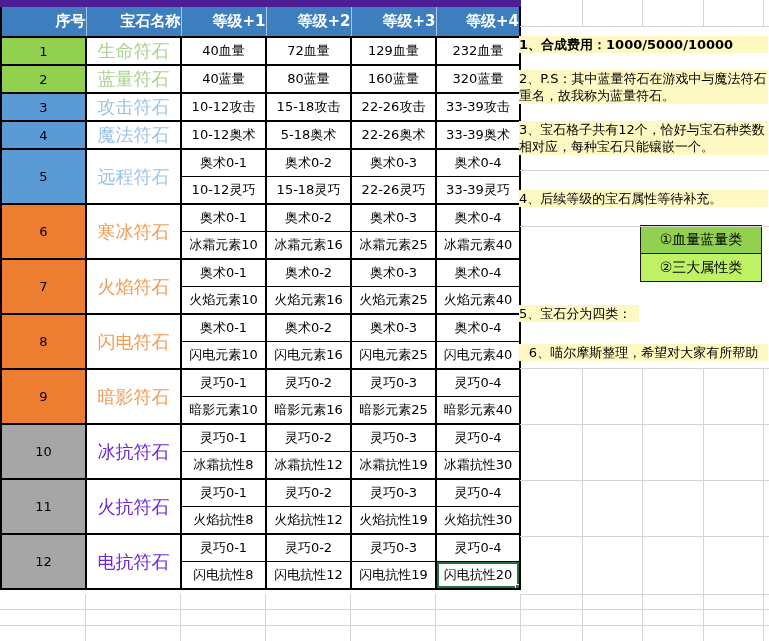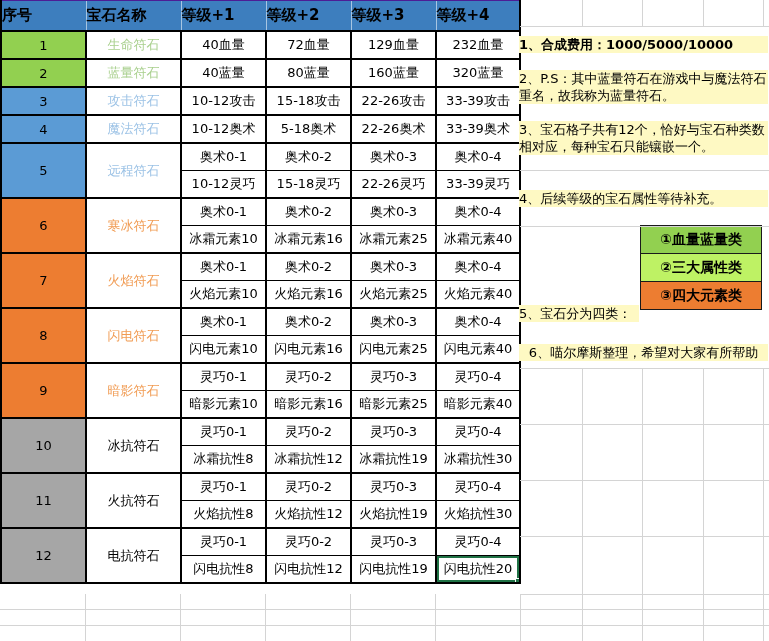--- a/index.html
+++ b/index.html
@@ -3,56 +3,56 @@
 <meta charset="utf-8">
 <style>
   html,body{margin:0;padding:0;}
   .screen{
     position:relative;width:769px;height:641px;background:#ffffff;overflow:hidden;
     font-family:"DejaVu Sans",sans-serif;color:#000;
   }
   
   table.gem-table{border-collapse:collapse;table-layout:fixed;position:absolute;left:0;top:0;}
   .gem-table th{
-    height:29px;background:#3D7EBE;color:#000000;font-size:15px;font-weight:bold;
-    border-left:1px solid rgba(255,255,255,.55);border-top:1px solid #4c1d95;
-    border-bottom:2px solid #000;padding:0;text-align:left;
+    height:29px;background:#3D7EBE;color:#ffffff;font-size:15px;font-weight:bold;
+    border-left:1px solid rgba(255,255,255,.55);border-top:7px solid #4c1d95;
+    border-bottom:2px solid #000;padding:0;text-align:right;
   }
   .gem-table th.first{border-left:2px solid #000;}
   .gem-table th.last{border-right:2px solid #000;}
   .gem-table td{
     height:26px;border:2px solid #000;font-size:13px;text-align:center;
     vertical-align:middle;background:#fff;padding:0;white-space:nowrap;overflow:hidden;
   }
   .gem-table td.vtop{border-bottom:1px solid #000;}
   .gem-table td.vbot{border-top:1px solid #000;}
-  .gem-table td.gname{font-size:13px;}
+  .gem-table td.gname{font-size:18px;}
   .cat-green{background:#92D050 !important;}
   .cat-blue{background:#5B9BD5 !important;}
   .cat-orange{background:#ED7D31 !important;}
   .cat-gray{background:#A6A6A6 !important;}
   .name-green{color:#A9D08E;}
   .name-blue{color:#9DC3E6;}
   .name-orange{color:#F19C54;}
-  .name-gray{color:#000000;}
+  .name-gray{color:#6d28d9;}
   td.selected{box-shadow:inset 0 0 0 2px #1F7245;position:relative;}
   .fill-handle{
     position:absolute;right:-4px;bottom:-4px;width:6px;height:6px;
     background:#1F7245;border:1px solid #fff;display:block;
   }
   
   .note{position:absolute;left:519px;width:249px;font-size:13px;line-height:17px;background:#fef9c3;}
   .note-1{top:36px;font-weight:bold;}
   .note-2{top:70px;}
   .note-3{top:121px;}
   .note-4{top:190px;}
   .note-5{top:272px;width:120px;margin-top:33px;}
   .note-6{top:344px;text-align:center;}
   
-  .legend{position:absolute;left:640px;top:225px;width:120px;border:1px solid #1a1a1a;font-weight:bold;}
+  .legend{position:absolute;left:640px;top:225px;width:120px;border:1px solid #1a1a1a;}
   .legend-item{height:27px;line-height:27px;text-align:center;font-size:14px;border-top:1px solid #1a1a1a;}
   .legend-item:first-child{border-top:none;}
   
   .gl{position:absolute;background:#D4D4D4;}
 </style>
 </head>
 <body>
 
 <div class="screen">
   <table class="gem-table">
@@ -226,21 +226,20 @@
       <div class="note note-1">1、合成费用：1000/5000/10000</div>
       <div class="note note-2">2、P.S：其中蓝量符石在游戏中与魔法符石重名，故我称为蓝量符石。</div>
       <div class="note note-3">3、宝石格子共有12个，恰好与宝石种类数相对应，每种宝石只能镶嵌一个。</div>
       <div class="note note-4">4、后续等级的宝石属性等待补充。</div>
       <div class="note note-5">5、宝石分为四类：</div>
       <div class="note note-6">6、喵尔摩斯整理，希望对大家有所帮助</div>
     </div>
   <div class="legend" id="legend">
       <div class="legend-item" style="background: rgb(146, 208, 80);">①血量蓝量类</div>
       <div class="legend-item" style="background: #bef264;">②三大属性类</div>
-      <div class="legend-item" style="background: rgb(237, 125, 49);">③四大元素类</div>
     </div>
   <div id="gridlines">
       <div class="gl" style="left: 520px; top: 26px; width: 249px; height: 1px;"></div>
       <div class="gl" style="left: 582px; top: 0px; width: 1px; height: 26px;"></div>
       <div class="gl" style="left: 642px; top: 0px; width: 1px; height: 26px;"></div>
       <div class="gl" style="left: 703px; top: 0px; width: 1px; height: 26px;"></div>
       <div class="gl" style="left: 763px; top: 0px; width: 1px; height: 26px;"></div>
       <div class="gl" style="left: 520px; top: 170px; width: 249px; height: 1px;"></div>
       <div class="gl" style="left: 520px; top: 226px; width: 249px; height: 1px;"></div>
       <div class="gl" style="left: 520px; top: 368px; width: 249px; height: 1px;"></div>

